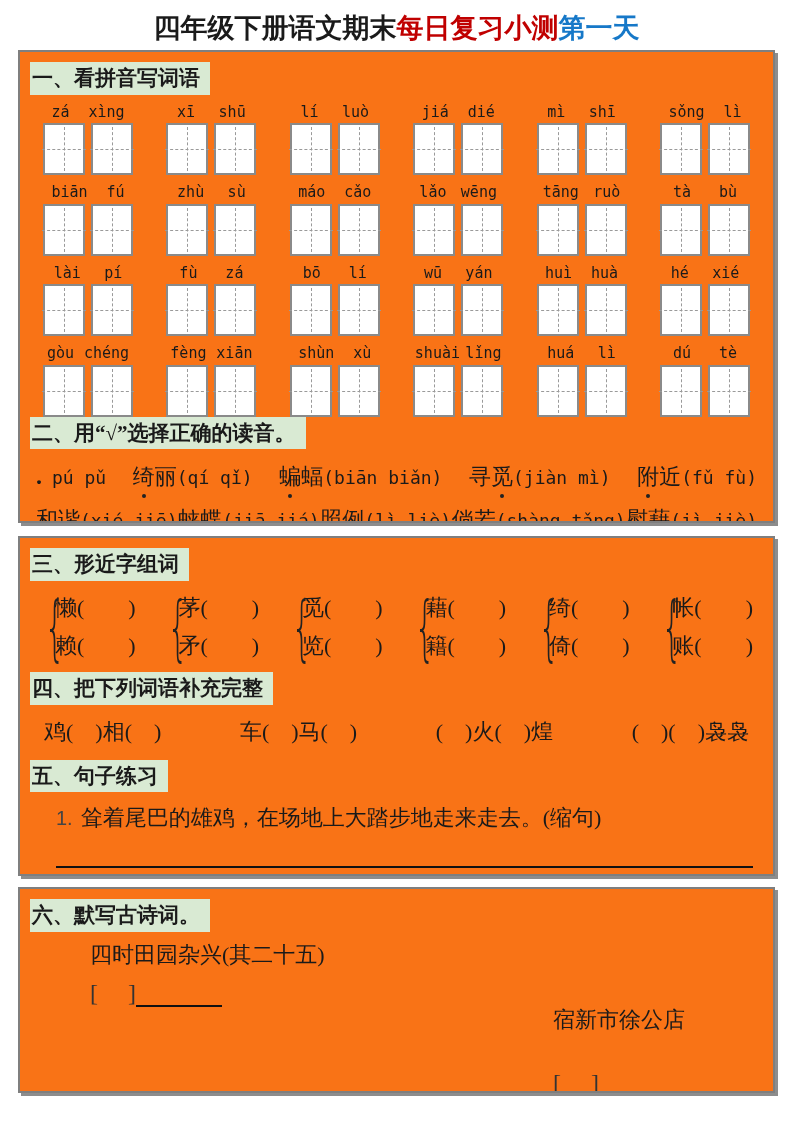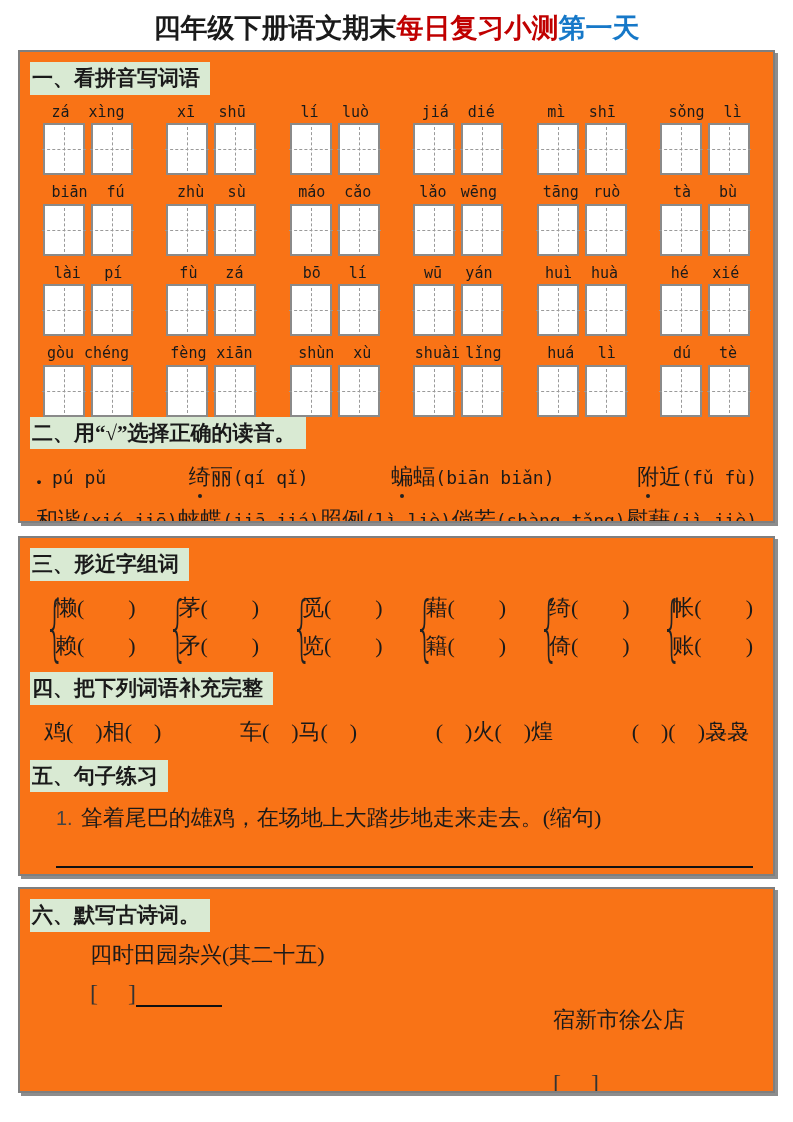--- a/index.html
+++ b/index.html
@@ -350,20 +350,21 @@
     </div>
 
   <div class="sec-heading" style="margin-top:0;">
     <span>二、用“√”选择正确的读音。</span>
   </div>
   <div id="s2-lines">
       <div class="s2-line">
         <span class="s2-item"><span class="lead-dot">.</span><span class="reading">pú pǔ</span></span>
         <span class="s2-item"><span class="mk">绮</span><span>丽</span><span class="reading">(qí qǐ)</span></span>
         <span class="s2-item"><span class="mk">蝙</span><span>蝠</span><span class="reading">(biān biǎn)</span></span>
+        <span class="s2-item"><span>寻</span><span class="mk">觅</span><span class="reading">(jiàn mì)</span></span>
         <span class="s2-item"><span class="mk">附</span><span>近</span><span class="reading">(fǔ fù)</span></span>
       </div>
       <div class="s2-line">
         <span class="s2-item"><span>和</span><span class="mk">谐</span><span class="reading">(xié jiē)</span></span>
         <span class="s2-item"><span class="mk">蛱</span><span>蝶</span><span class="reading">(jiā jiá)</span></span>
         <span class="s2-item"><span>照</span><span class="mk">例</span><span class="reading">(lì liè)</span></span>
         <span class="s2-item"><span class="mk">倘</span><span>若</span><span class="reading">(shàng tǎng)</span></span>
         <span class="s2-item"><span>慰</span><span class="mk">藉</span><span class="reading">(jì jiè)</span></span>
       </div>
     </div>

